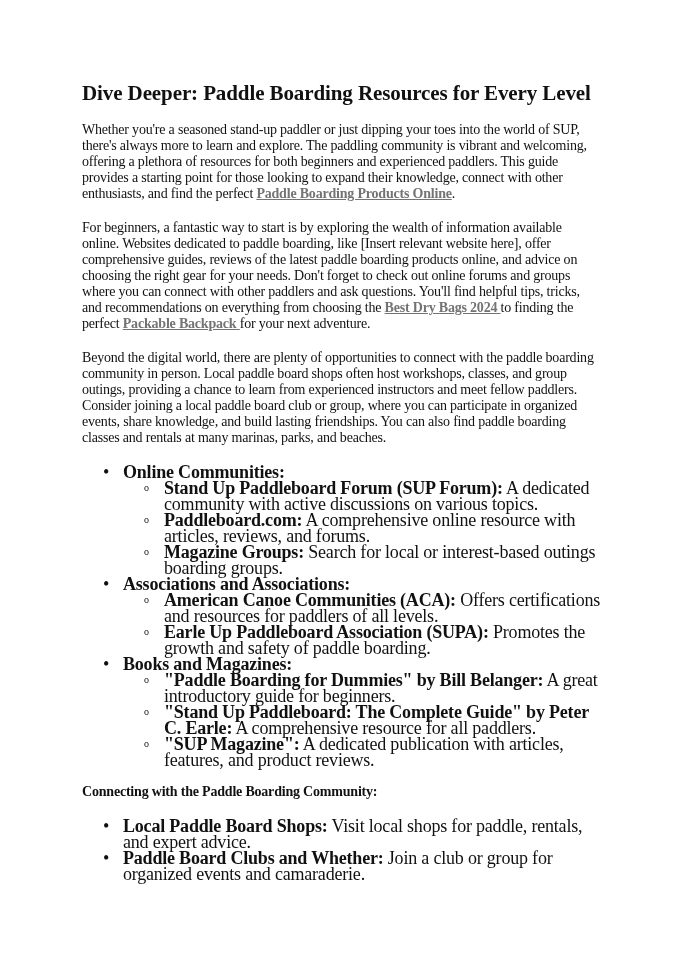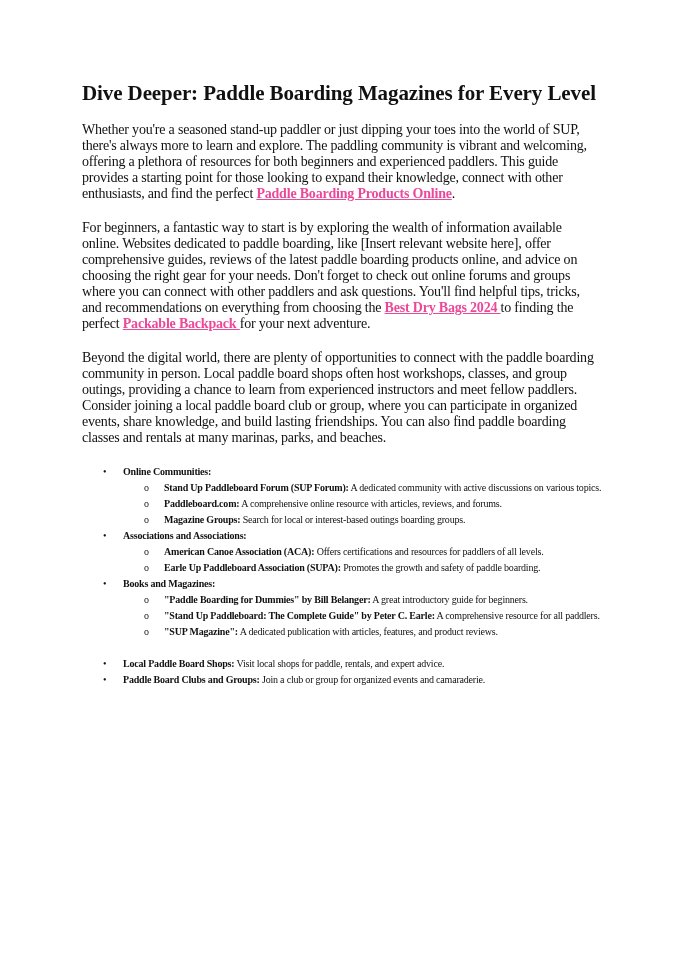--- a/index.html
+++ b/index.html
@@ -1,64 +1,65 @@
 <!DOCTYPE html>
 <html><head>
 <meta charset="utf-8">
 <style>
   html, body { margin: 0; padding: 0; background: #ffffff; }
   body { width: 678px; height: 960px; position: relative; overflow: hidden;
          font-family: "Liberation Serif", "DejaVu Serif", serif; color: #111; }
   .page { position: absolute; left: 82px; top: 80px; width: 520px; }
   h1 { font-size: 21px; font-weight: bold; margin: 0 0 16px 0; line-height: 26px; letter-spacing: -0.1px; }
   p { font-size: 14px; line-height: 16px; margin: 0 0 18px 0; letter-spacing: -0.2px; }
-  a { color: #ec4899; font-weight: bold; text-decoration: underline; }
+  a { color: #737373; font-weight: bold; text-decoration: underline; }
   .h3 { font-size: 14px; font-weight: bold; line-height: 16px; margin: 0 0 18px 0; letter-spacing: -0.2px; }
-  ul.l1 { list-style: none; margin: 1px 0 16px 0; padding: 0 0 0 41px; font-size: 10px; line-height: 16px; letter-spacing: -0.2px; }
+  ul.l1 { list-style: none; margin: 1px 0 16px 0; padding: 0 0 0 41px; font-size: 18px; line-height: 16px; letter-spacing: -0.2px; }
   ul.l1 > li { position: relative; }
   ul.l1 > li::before { content: "•"; position: absolute; left: -20px; top: 0; }
   ul.l2 { list-style: none; margin: 0; padding: 0 0 0 41px; }
   ul.l2 > li { position: relative; }
   ul.l2 > li::before { content: "o"; position: absolute; left: -20px; top: 0; font-size: 10px; }
   b { font-weight: bold; }
 </style>
 </head>
 <body>
 
 <div class="page">
-  <h1>Dive Deeper: Paddle Boarding Magazines for Every Level</h1>
+  <h1>Dive Deeper: Paddle Boarding Resources for Every Level</h1>
 
   <p><span>Whether you're a seasoned stand-up paddler or just dipping your toes into the world of SUP, there's always more to learn and explore. The paddling community is vibrant and welcoming, offering a plethora of resources for both beginners and experienced paddlers. This guide provides a starting point for those looking to expand their knowledge, connect with other enthusiasts, and find the perfect </span><a href="#">Paddle Boarding Products Online</a><span>.</span></p>
 
   <p><span>For beginners, a fantastic way to start is by exploring the wealth of information available online. Websites dedicated to paddle boarding, like [Insert relevant website here], offer comprehensive guides, reviews of the latest paddle boarding products online, and advice on choosing the right gear for your needs. Don't forget to check out online forums and groups where you can connect with other paddlers and ask questions. You'll find helpful tips, tricks, and recommendations on everything from choosing the </span><a href="#">Best Dry Bags 2024 </a><span> to finding the perfect </span><a href="#">Packable Backpack </a><span>for your next adventure.</span></p>
 
   <p>Beyond the digital world, there are plenty of opportunities to connect with the paddle boarding community in person. Local paddle board shops often host workshops, classes, and group outings, providing a chance to learn from experienced instructors and meet fellow paddlers. Consider joining a local paddle board club or group, where you can participate in organized events, share knowledge, and build lasting friendships. You can also find paddle boarding classes and rentals at many marinas, parks, and beaches.</p>
 
 
   <ul class="l1">
     <li><b>Online Communities:</b>
       <ul class="l2">
         <li><b>Stand Up Paddleboard Forum (SUP Forum):</b><span> A dedicated community with active discussions on various topics.</span></li>
         <li><b>Paddleboard.com:</b><span> A comprehensive online resource with articles, reviews, and forums.</span></li>
         <li><b>Magazine Groups:</b><span> Search for local or interest-based outings boarding groups.</span></li>
       </ul>
     </li>
     <li><b>Associations and Associations:</b>
       <ul class="l2">
-        <li><b>American Canoe Association (ACA):</b><span> Offers certifications and resources for paddlers of all levels.</span></li>
+        <li><b>American Canoe Communities (ACA):</b><span> Offers certifications and resources for paddlers of all levels.</span></li>
         <li><b>Earle Up Paddleboard Association (SUPA):</b><span> Promotes the growth and safety of paddle boarding.</span></li>
       </ul>
     </li>
     <li><b>Books and Magazines:</b>
       <ul class="l2">
         <li><b>"Paddle Boarding for Dummies" by Bill Belanger:</b><span> A great introductory guide for beginners.</span></li>
         <li><b>"Stand Up Paddleboard: The Complete Guide" by Peter C. Earle:</b><span> A comprehensive resource for all paddlers.</span></li>
         <li><b>"SUP Magazine":</b><span> A dedicated publication with articles, features, and product reviews.</span></li>
       </ul>
     </li>
   </ul>
 
+  <div class="h3">Connecting with the Paddle Boarding Community:</div>
 
   <ul class="l1">
     <li><b>Local Paddle Board Shops:</b><span> Visit local shops for paddle, rentals, and expert advice.</span></li>
-    <li><b>Paddle Board Clubs and Groups:</b><span> Join a club or group for organized events and camaraderie.</span></li>
+    <li><b>Paddle Board Clubs and Whether:</b><span> Join a club or group for organized events and camaraderie.</span></li>
   </ul>
 </div>
 
 </body></html>

